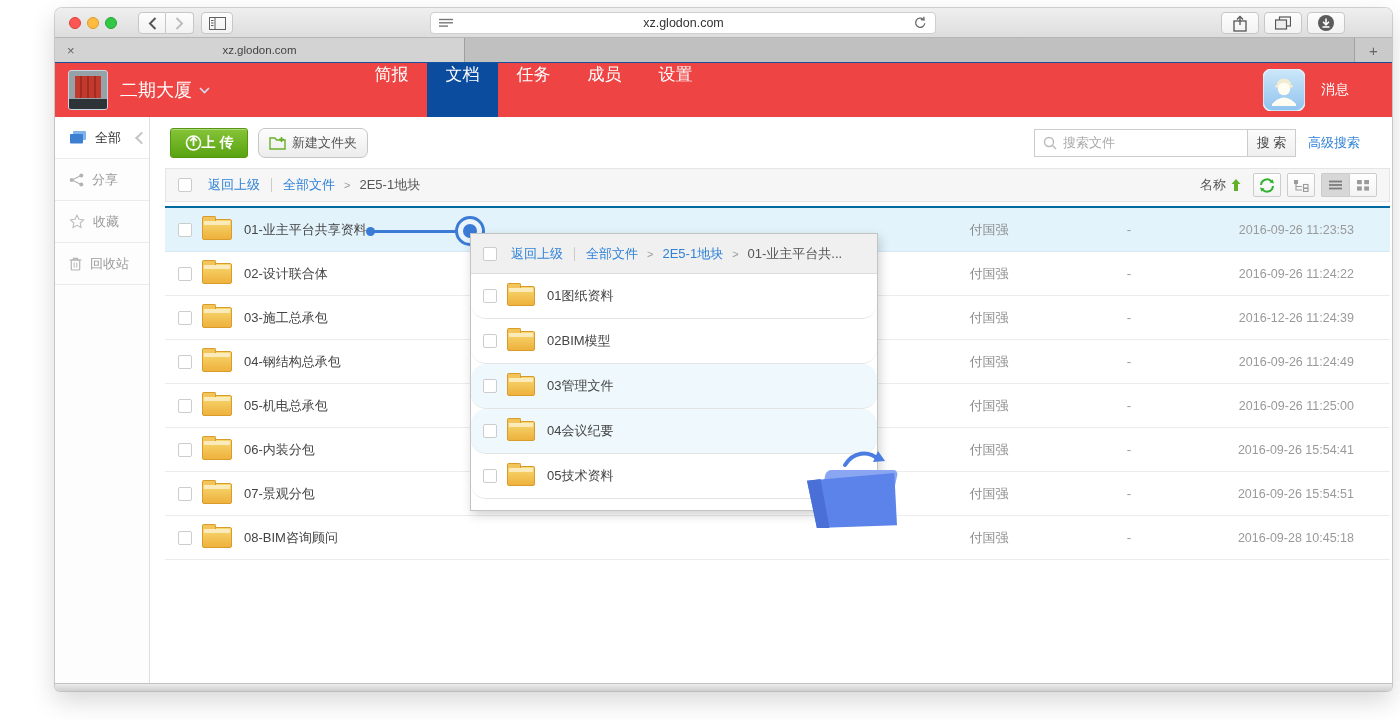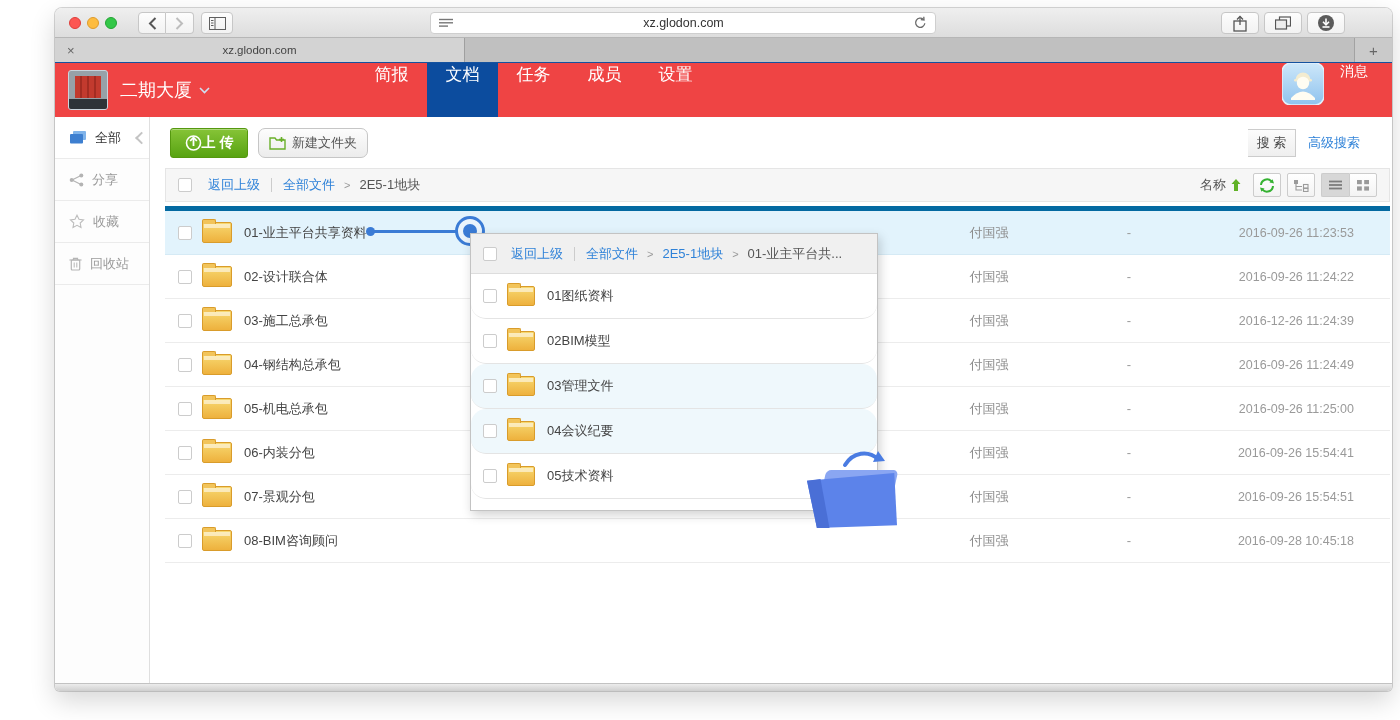--- a/index.html
+++ b/index.html
@@ -48,22 +48,22 @@
     background:#97a1a8; border:1px solid #c9d4dc; overflow:hidden; }
   .thumb .bld { position:absolute; left:6px; top:5px; width:26px; height:22px;
     background:repeating-linear-gradient(90deg,#c23a2e 0 5px,#a32c22 5px 7px); }
   .thumb .base { position:absolute; left:0; bottom:0; width:100%; height:10px; background:#2e3338; }
   .proj { position:absolute; left:65px; top:0; height:100%; display:flex; align-items:center; gap:7px;
     color:#fff; font-size:18px; }
   .main-nav { position:absolute; left:301px; top:0; height:100%; display:flex; }
   .nav-item { width:71px; height:100%; display:flex; justify-content:center;
     color:#ffffff; font-size:17px; }
   .nav-item.active { background:#0c4c9e; }
-  .header-right { position:absolute; right:0; top:0; height:100%; display:flex; align-items:flex-start;
-    gap:16px; padding-right:24px; }
+  .header-right { position:absolute; right:0; top:0; height:100%; display:flex; align-items:center;
+    gap:16px; padding-right:43px; }
   .avatar { width:42px; height:42px; }
   .msg { color:#fff; font-size:14px; }
 
   
   .content { position:relative; height:566px; background:#fff; display:flex; }
   .sidebar { width:95px; background:#fdfdfd; border-right:1px solid #dfdfdf; }
   .side-item { position:relative; height:42px; display:flex; align-items:center; gap:8px;
     padding-left:14px; border-bottom:1px solid #ebebeb; color:#9a9a9a; font-size:13px; }
   .side-item.active { background:#fff; color:#333; }
   .side-item.active::after { content:""; position:absolute; right:3px; top:50%; width:7px; height:7px;
@@ -102,21 +102,21 @@
   .sq-btn { height:24px; width:28px; border:1px solid #ccc; background:linear-gradient(#fff,#f3f3f3);
     display:flex; align-items:center; justify-content:center; border-radius:2px; }
   .sq-btn.refresh { margin-left:12px; }
   .sq-btn.tree { margin-left:6px; }
   .seg { display:flex; margin-left:6px; }
   .seg .sq-btn { border-radius:0; }
   .seg .sq-btn:first-child { border-radius:2px 0 0 2px; border-right:none; }
   .seg .sq-btn:last-child { border-radius:0 2px 2px 0; }
   .seg .sq-btn.on { background:#d7d7d7; }
 
-  .rows { margin:4px 2px 0 15px; border-top:5px solid #0369a1; }
+  .rows { margin:4px 2px 0 15px; border-top:2px solid #0369a1; }
   .row { height:44px; display:flex; align-items:center; border-bottom:1px solid #ececec;
     padding:0 36px 0 13px; font-size:13px; }
   .row.highlight { background:#e2f3fc; border-bottom-color:#d5eaf5; }
   .fname { flex:1; color:#444; }
   .fowner { width:150px; text-align:center; color:#8b8b8b; }
   .fsize { width:130px; text-align:center; color:#9a9a9a; }
   .fdate { width:160px; text-align:right; color:#9a9a9a; font-size:12.5px; }
 
   .folder { width:30px; height:21px; background:linear-gradient(#f7d870,#eeb13d);
     border:1px solid #d99c2b; border-radius:2px; position:relative; flex:none;
@@ -334,20 +334,27 @@
         </button>
         <button class="btn-newfolder">
           <svg width="17" height="14" viewBox="0 0 17 14">
               <path d="M1 13 V2 h5 l1.5 2 H16 v9 z" fill="none" stroke="#69b02a" stroke-width="1.4"></path>
               <line x1="12.5" y1="1" x2="12.5" y2="6" stroke="#69b02a" stroke-width="1.6"></line>
               <line x1="10" y1="3.5" x2="15" y2="3.5" stroke="#69b02a" stroke-width="1.6"></line>
             </svg>
           <span>新建文件夹</span>
         </button>
         <div class="search-group">
+          <div class="search-box">
+            <svg width="14" height="14" viewBox="0 0 14 14">
+                <circle cx="6" cy="6" r="4.5" fill="none" stroke="#b9b9b9" stroke-width="1.4"></circle>
+                <line x1="9.5" y1="9.5" x2="13" y2="13" stroke="#b9b9b9" stroke-width="1.4"></line>
+              </svg>
+            <input type="text" placeholder="搜索文件" style="">
+          </div>
           <button class="btn-search">
               <span>搜 索</span>
             </button>
           <a class="adv-link">高级搜索</a>
         </div>
       </div>
 
       <div class="breadbar">
         <span class="cb"></span>
         <span class="link" style="margin-left:16px">返回上级</span>

